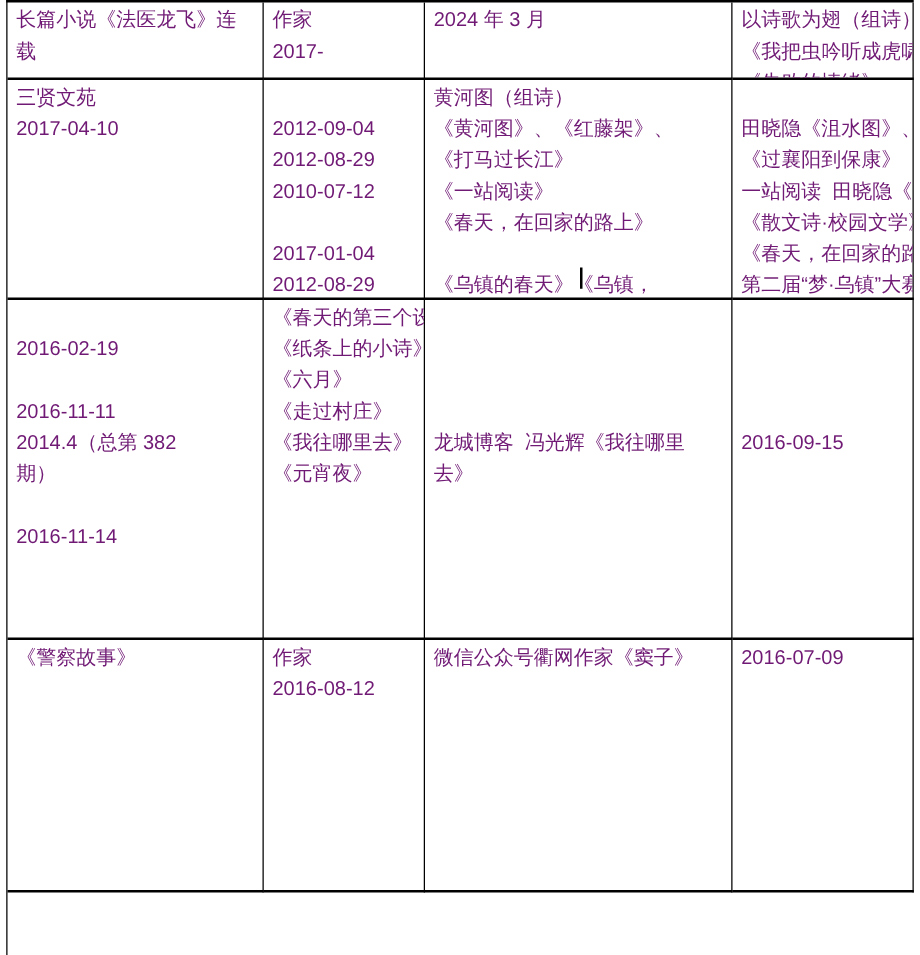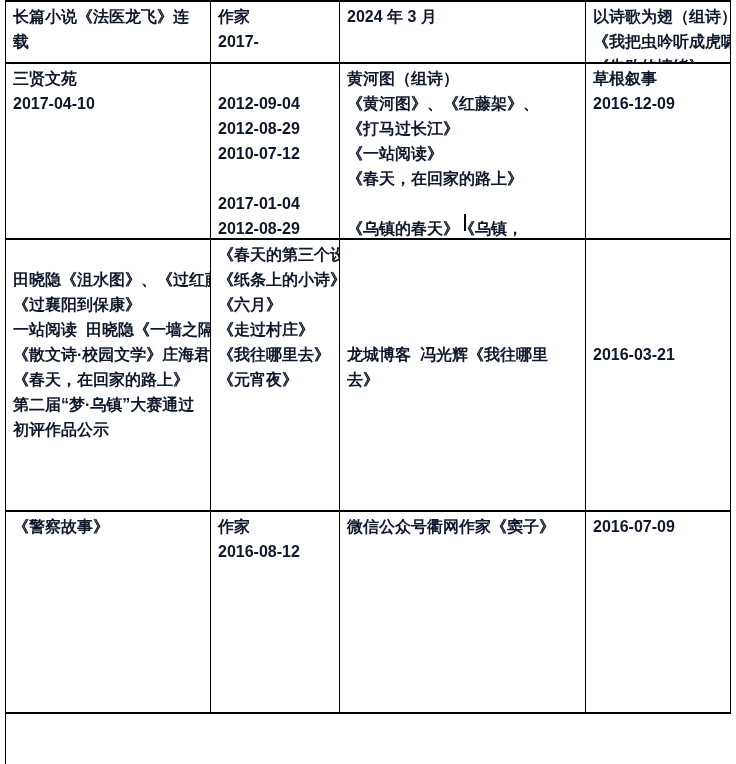--- a/index.html
+++ b/index.html
@@ -25,24 +25,23 @@
     border-left: 1px solid #000000;
     border-top: 2px solid #000000;
   }
   .cell {
     box-sizing: border-box;
     border-right: 1px solid #000000;
     border-bottom: 2px solid #000000;
     padding: 2px 4px 0 7px;
     font-size: 16px;
     line-height: 25px;
-    color: #0f172a;
+    color: #701a75;
     white-space: pre;
     overflow: hidden;
-    font-weight: bold;
   }
   .text-cursor {
     position: absolute;
     left: 464px;
     top: 214px;
     width: 2px;
     height: 17px;
     background: #000000;
   }
 </style>
@@ -76,48 +75,54 @@
 
     <div class="cell">黄河图（组诗）
 《黄河图》、《红藤架》、
 《打马过长江》
 《一站阅读》
 《春天，在回家的路上》
 
 《乌镇的春天》《乌镇，
 与春天同行》《立春，是
 乌镇的爱人》</div>
-    <div class="cell">草根叙事
-2016-12-09</div>
     <div class="cell">
 田晓隐《沮水图》、《过红藤架》、
 《过襄阳到保康》
 一站阅读  田晓隐《一墙之隔》
 《散文诗·校园文学》庄海君
 《春天，在回家的路上》
 第二届“梦·乌镇”大赛通过
 初评作品公示</div>
+    <div class="cell">
+2016-02-19
+
+2016-11-11
+2014.4（总第 382
+期）
+
+2016-11-14</div>
 
     <div class="cell">《春天的第三个设想》
 《纸条上的小诗》
 《六月》
 《走过村庄》
 《我往哪里去》
 《元宵夜》</div>
     <div class="cell">
 
 
 
 龙城博客  冯光辉《我往哪里
 去》</div>
     <div class="cell">
 
 
 
-2016-03-21</div>
+2016-09-15</div>
 
     <div class="cell">《警察故事》</div>
     <div class="cell">作家
 2016-08-12</div>
     <div class="cell">微信公众号衢网作家《窦子》</div>
     <div class="cell">2016-07-09</div>
 
   </div>
 
   <div class="text-cursor"></div>

